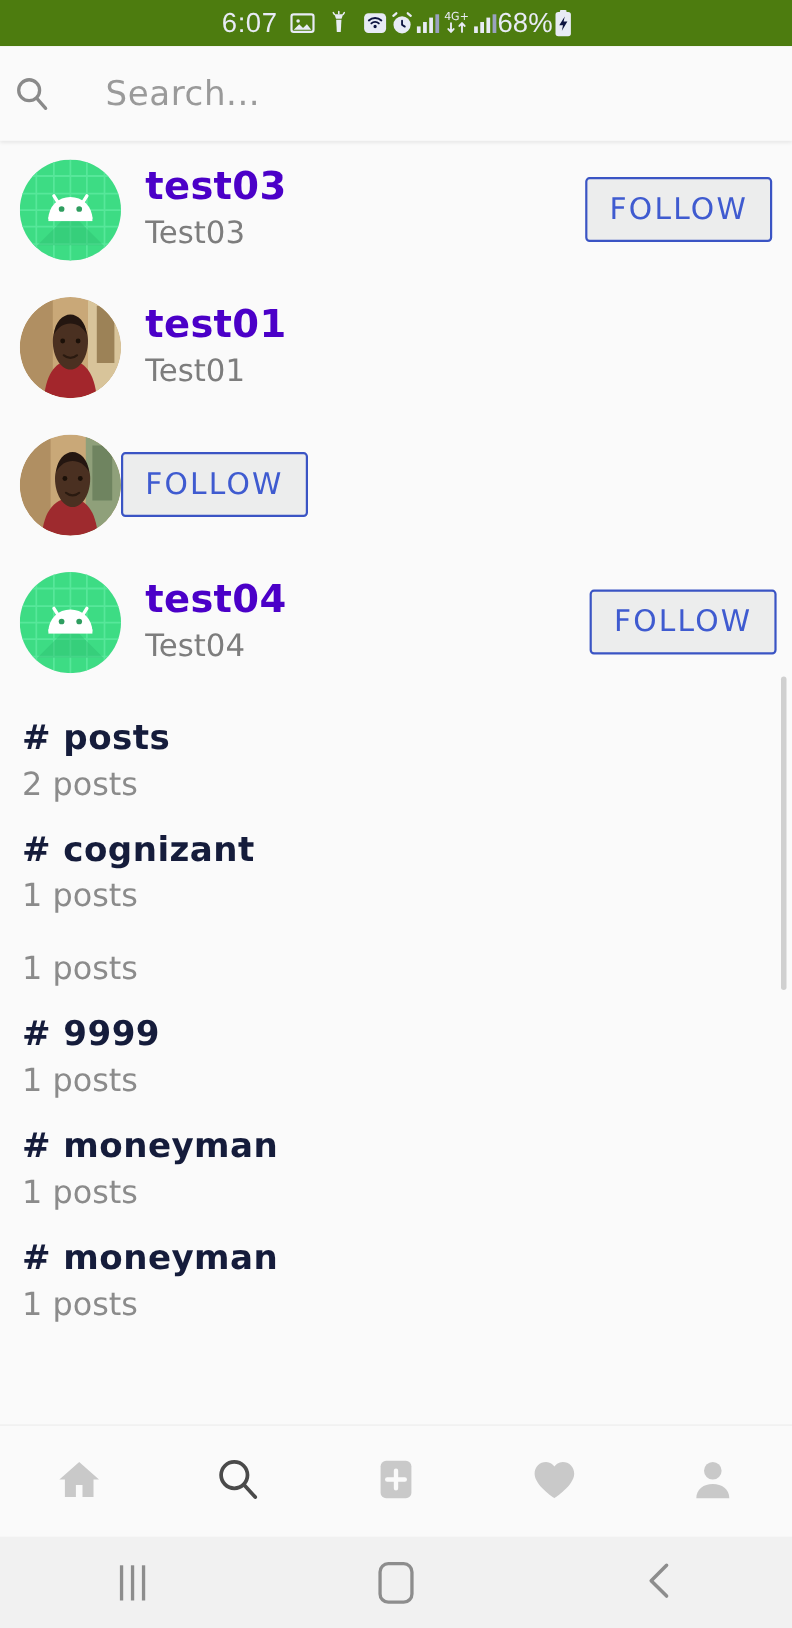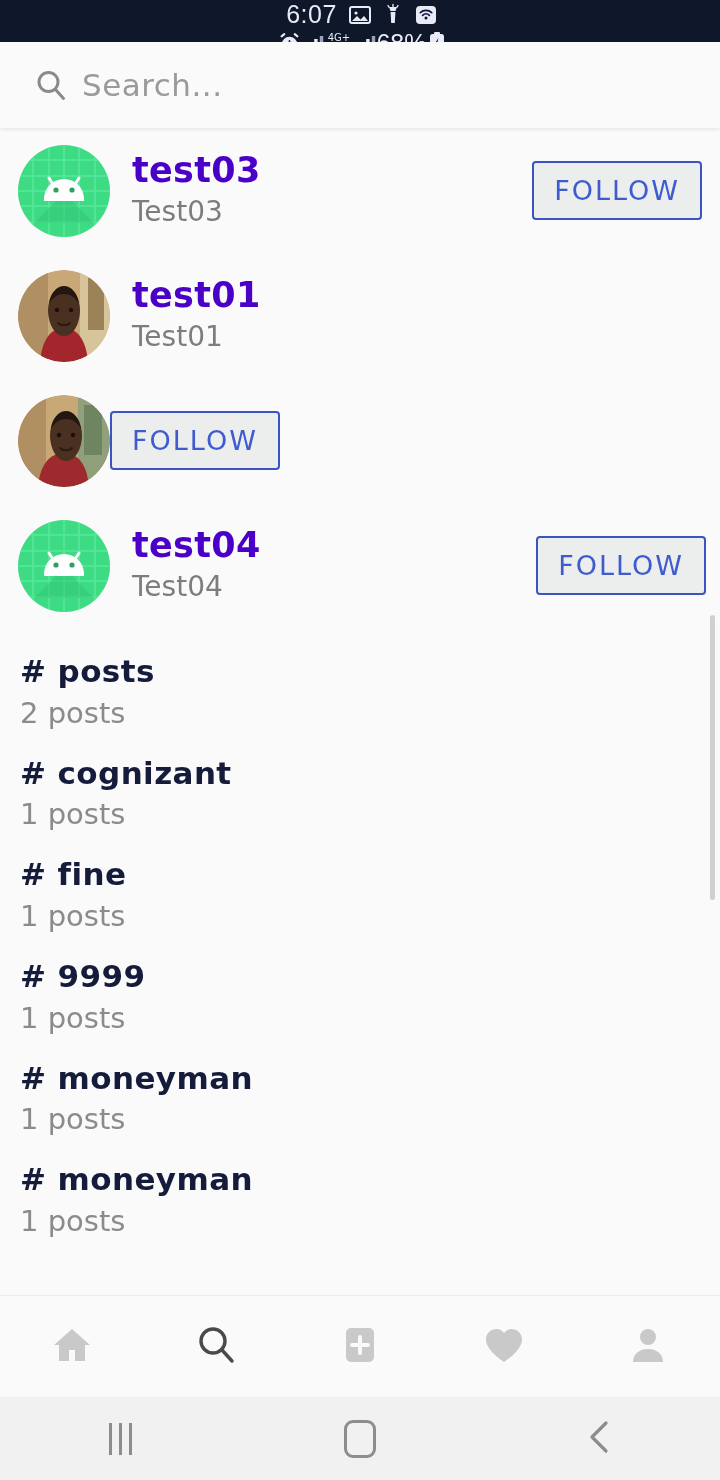--- a/index.html
+++ b/index.html
@@ -6,38 +6,38 @@
   html, body {
     width:720px; height:1480px;
     background:#fafafa;
     font-family:"DejaVu Sans", sans-serif;
     overflow:hidden;
   }
   .phone { position:relative; width:720px; height:1480px; background:#fafafa; }
 
   
   .statusbar {
-    height:42px; background:#0f172a; color:#e8ebf5;
-    display:flex; align-items:center; justify-content:flex-start;
+    height:42px; background:#4d7c0f; color:#e8ebf5;
+    display:flex; align-items:center; justify-content:center;
     padding:0 14px 0 18px;
-    flex-direction:column;
   }
   .sb-left { display:flex; align-items:center; gap:11px; }
   .sb-right { display:flex; align-items:center; }
   .sb-time { font-size:25px; letter-spacing:.5px; font-family:"Liberation Sans", sans-serif; }
   .sb-pct { font-size:25px; font-family:"Liberation Sans", sans-serif; letter-spacing:0; }
   .sb-ico { display:inline-flex; align-items:center; }
 
   
   .searchbar {
     height:86px; background:#fafafa;
-    display:flex; align-items:center; padding:0 34px;
+    display:flex; align-items:center; padding:0 12px;
     position:relative;
     box-shadow:0 2px 3px rgba(0,0,0,.07);
     z-index:5;
+    gap:36px;
   }
   .search-icon { width:34px; height:34px; flex:0 0 auto; margin-right:14px; }
   .search-input {
     border:none; outline:none; background:transparent;
     font-family:"DejaVu Sans", sans-serif;
     font-size:31px; color:#8a8a8a; width:100%;
     letter-spacing:.5px;
   }
   .search-input::placeholder { color:#9a9a9a; opacity:1; }
 
@@ -302,21 +302,20 @@
     <div class="tag-list">
       <div class="tag-row">
         <div class="tag-name"># posts</div>
         <div class="tag-count">2 posts</div>
       </div>
       <div class="tag-row">
         <div class="tag-name"># cognizant</div>
         <div class="tag-count">1 posts</div>
       </div>
       <div class="tag-row">
-        <div class="tag-name"># fine</div>
         <div class="tag-count">1 posts</div>
       </div>
       <div class="tag-row">
         <div class="tag-name"># 9999</div>
         <div class="tag-count">1 posts</div>
       </div>
       <div class="tag-row">
         <div class="tag-name"># moneyman</div>
         <div class="tag-count">1 posts</div>
       </div>

